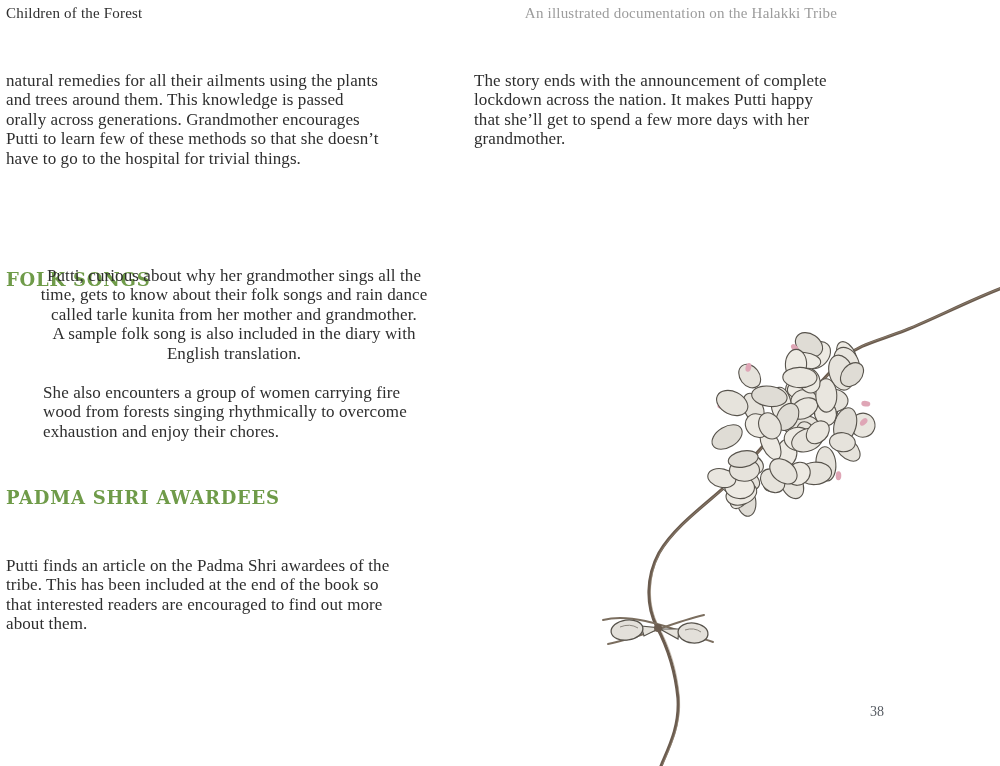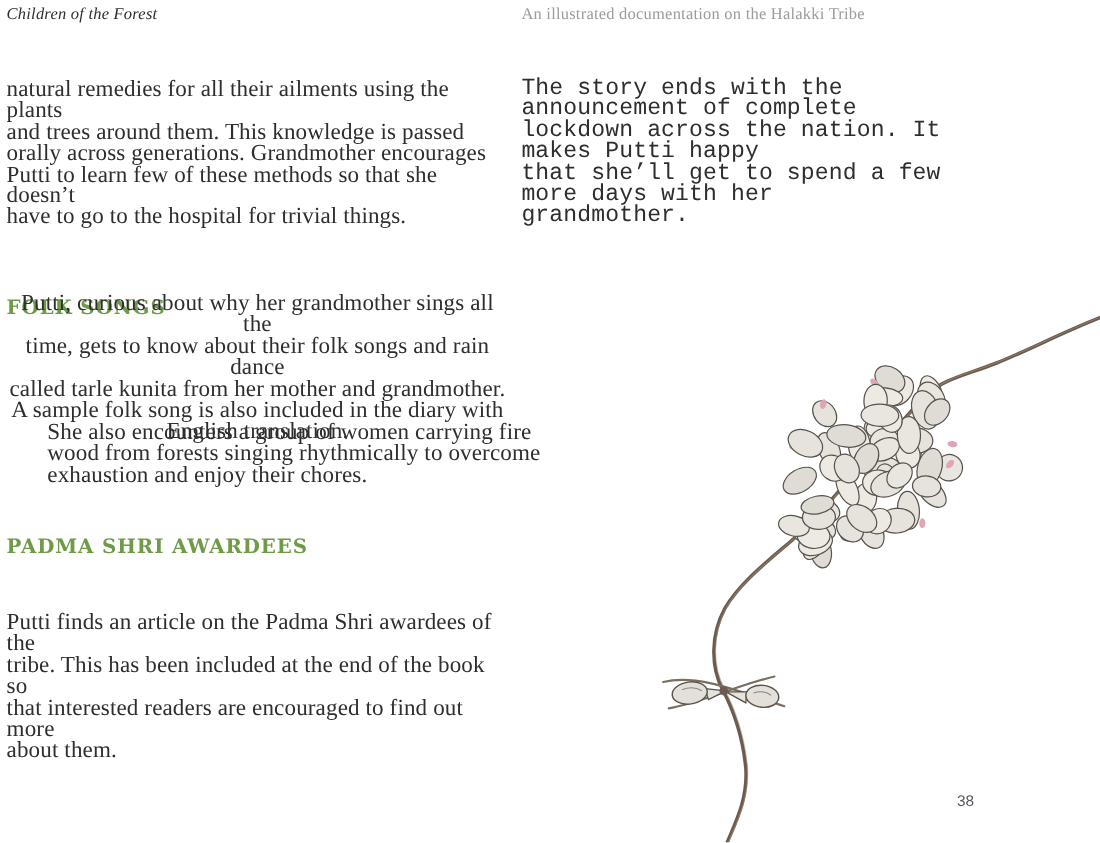--- a/index.html
+++ b/index.html
@@ -9,44 +9,44 @@
     --thread-brown:#6b5c4f;
     --petal-outline:#57534c;
   }
   html,body{margin:0;padding:0;}
   body{
     width:1000px;height:766px;position:relative;overflow:hidden;
     background:#ffffff;
     font-family:"Liberation Serif", serif;
   }
   .hdr{position:absolute;top:5px;font-size:15px;letter-spacing:0.2px;}
-  .hdr-left{left:6px;color:var(--body-text);font-style:italic;}
-  .hdr-right{left:474px;width:414px;text-align:left;color:var(--muted-header);}
+  .hdr-left{left:6px;color:var(--body-text);}
+  .hdr-right{left:474px;width:414px;text-align:center;color:var(--muted-header);}
   .para{
     position:absolute;white-space:pre-line;
-    font-size:21px;line-height:19.4px;color:var(--body-text);
+    font-size:17px;line-height:19.4px;color:var(--body-text);
     letter-spacing:0.1px;
   }
   #p-intro{left:6px;top:71px;width:456px;}
   #p-folk1{left:6px;top:266px;width:456px;text-align:center;}
   #p-folk2{left:6px;top:383px;width:456px;margin-left:37px;}
   #p-padma{left:6px;top:556px;width:456px;}
-  #p-right{left:474px;top:71px;width:420px;font-family:Liberation Mono, monospace;}
+  #p-right{left:474px;top:71px;width:420px;}
   .green-heading{
     position:absolute;left:6px;
     font-family:"DejaVu Serif", serif;font-weight:bold;
     font-size:18px;letter-spacing:0.8px;
     color:var(--heading-green);
   }
   #h-folk{top:229px;margin-top:40px;}
   #h-padma{top:487px;}
   #page-num{
     position:absolute;left:870px;top:704px;
-    font-family:Liberation Sans, sans-serif;
-    font-size:14px;color:#565b62;margin-top:16px;
+    font-family:Liberation Serif, serif;
+    font-size:14px;color:#565b62;
   }
   #illustration{position:absolute;left:0;top:0;width:1000px;height:766px;pointer-events:none;}
 </style>
 </head>
 <body>
 
 <div class="hdr hdr-left">Children of the Forest</div>
 <div class="hdr hdr-right">An illustrated documentation on the Halakki Tribe</div>
 
 <div class="para" id="p-intro">natural remedies for all their ailments using the plants

